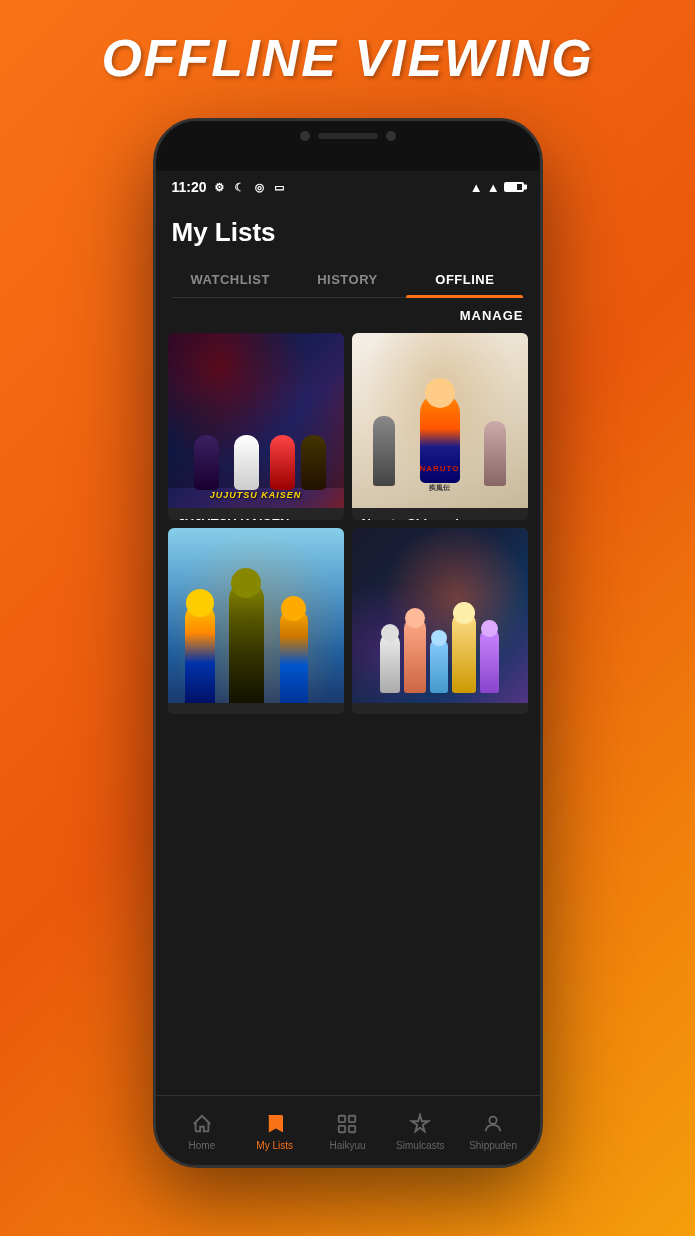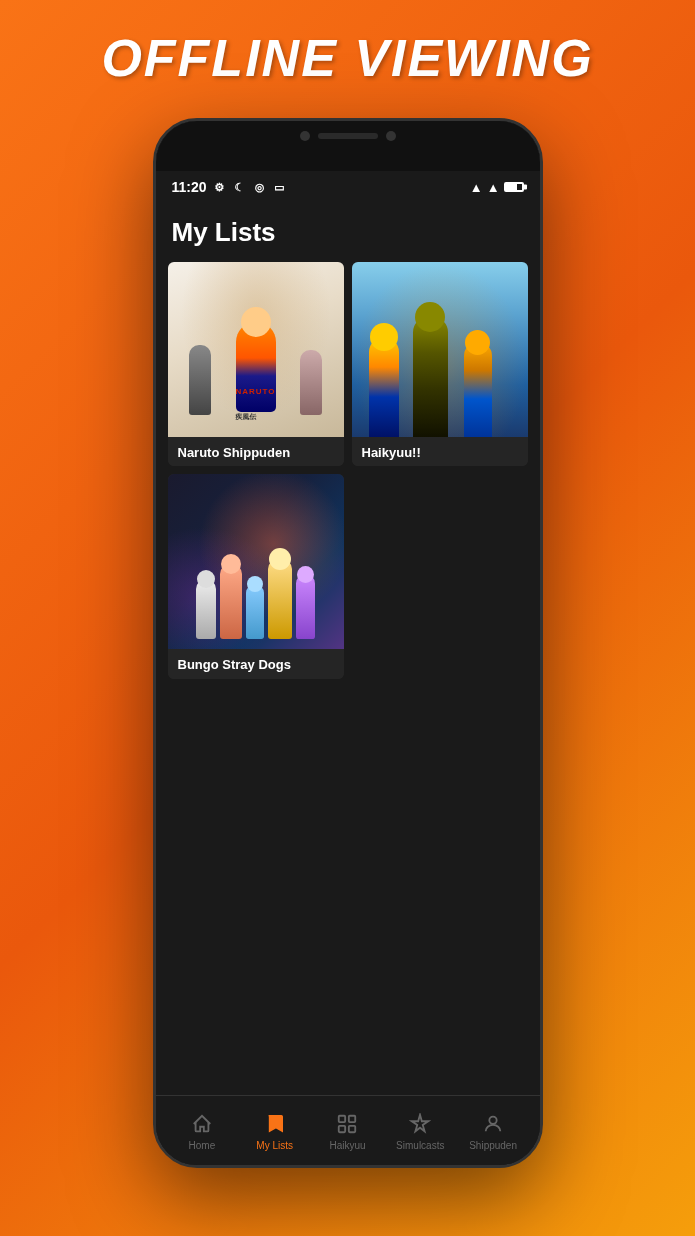--- a/index.html
+++ b/index.html
@@ -271,22 +271,22 @@
         radial-gradient(ellipse at 50% 30%, rgba(200,160,100,0.4) 0%, transparent 60%);
     }
 
     .poster-naruto-text {
       position: absolute;
       bottom: 15px;
       left: 50%;
       transform: translateX(-50%);
       display: flex;
       flex-direction: column;
-      align-items: flex-start;
-      gap: 16px;
+      align-items: center;
+      gap: 10px;
     }
 
     .naruto-title-red {
       color: #cc2200;
       font-size: 8px;
       font-weight: 900;
       letter-spacing: 1px;
     }
 
     .naruto-title-jp {
@@ -530,25 +530,53 @@
         <div class="battery-fill"></div>
       </div>
     </div>
   </div>
 
   <div class="app-screen" style="display:flex;height:calc(100% - 80px);">
 
     <div class="page-title-bar">
       <div class="page-title">My Lists</div>
 
+      <div class="tabs-bar">
+        <div class="tab">
+          <span>WATCHLIST</span>
+        </div>
+        <div class="tab">
+          <span>HISTORY</span>
+        </div>
+        <div class="tab active">
+          <span>OFFLINE</span>
+        </div>
+      </div>
     </div>
 
+    <div class="manage-row">
+      <span class="manage-btn">MANAGE</span>
+    </div>
 
     <div class="grid-content">
 
+      <div class="anime-card">
+        <div class="anime-poster poster-jjk">
+          <div class="figure-jjk"></div>
+          <div class="figure-person fp1"></div>
+          <div class="figure-person fp2"></div>
+          <div class="figure-person fp3"></div>
+          <div class="figure-person fp4"></div>
+          <div class="poster-jjk-title">JUJUTSU KAISEN</div>
+        </div>
+        <div class="anime-info">
+          <div class="anime-title">JUJUTSU KAISEN</div>
+
+        </div>
+      </div>
 
       <div class="anime-card">
         <div class="anime-poster poster-naruto">
           <div class="naruto-figure"></div>
 
           <div style="position:absolute;bottom:22px;left:12%;width:22px;height:70px;background:linear-gradient(180deg,#888,#444);border-radius:10px 10px 3px 3px;"></div>
           <div style="position:absolute;bottom:22px;right:12%;width:22px;height:65px;background:linear-gradient(180deg,#ccaaaa,#886666);border-radius:10px 10px 3px 3px;"></div>
           <div class="poster-naruto-text">
             <span class="naruto-title-red">NARUTO</span>
             <span class="naruto-title-jp">疾風伝</span>

